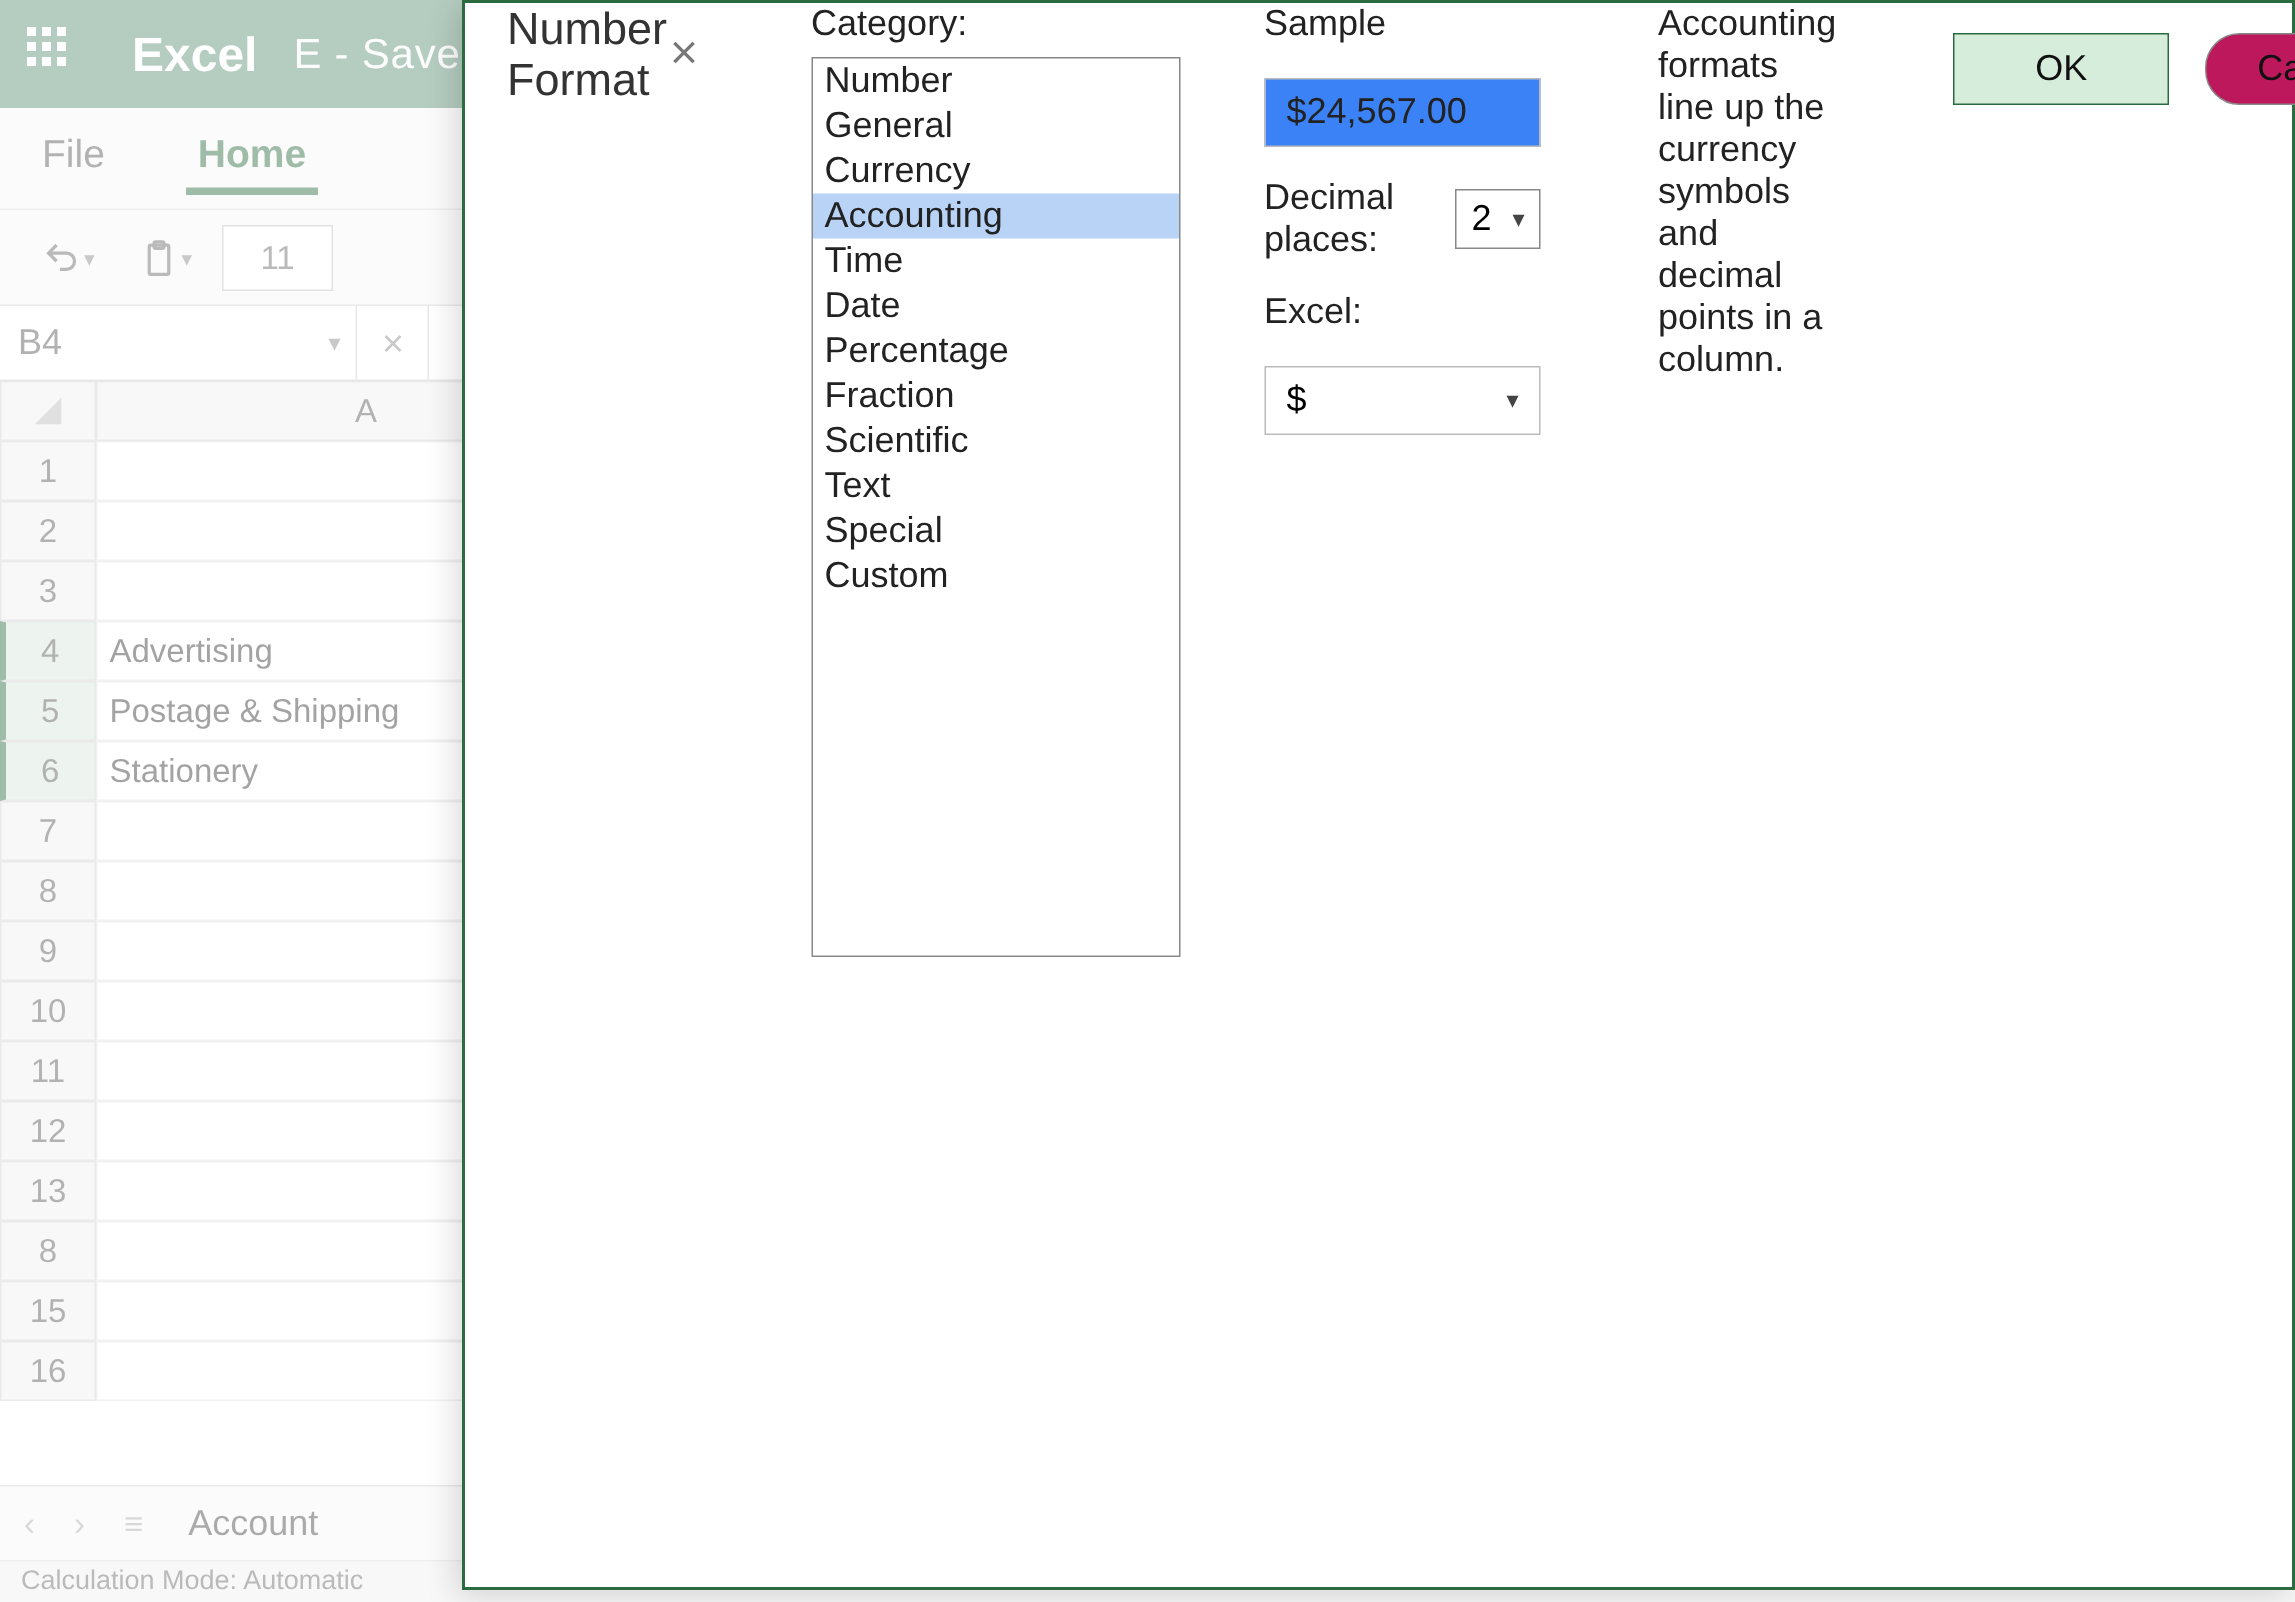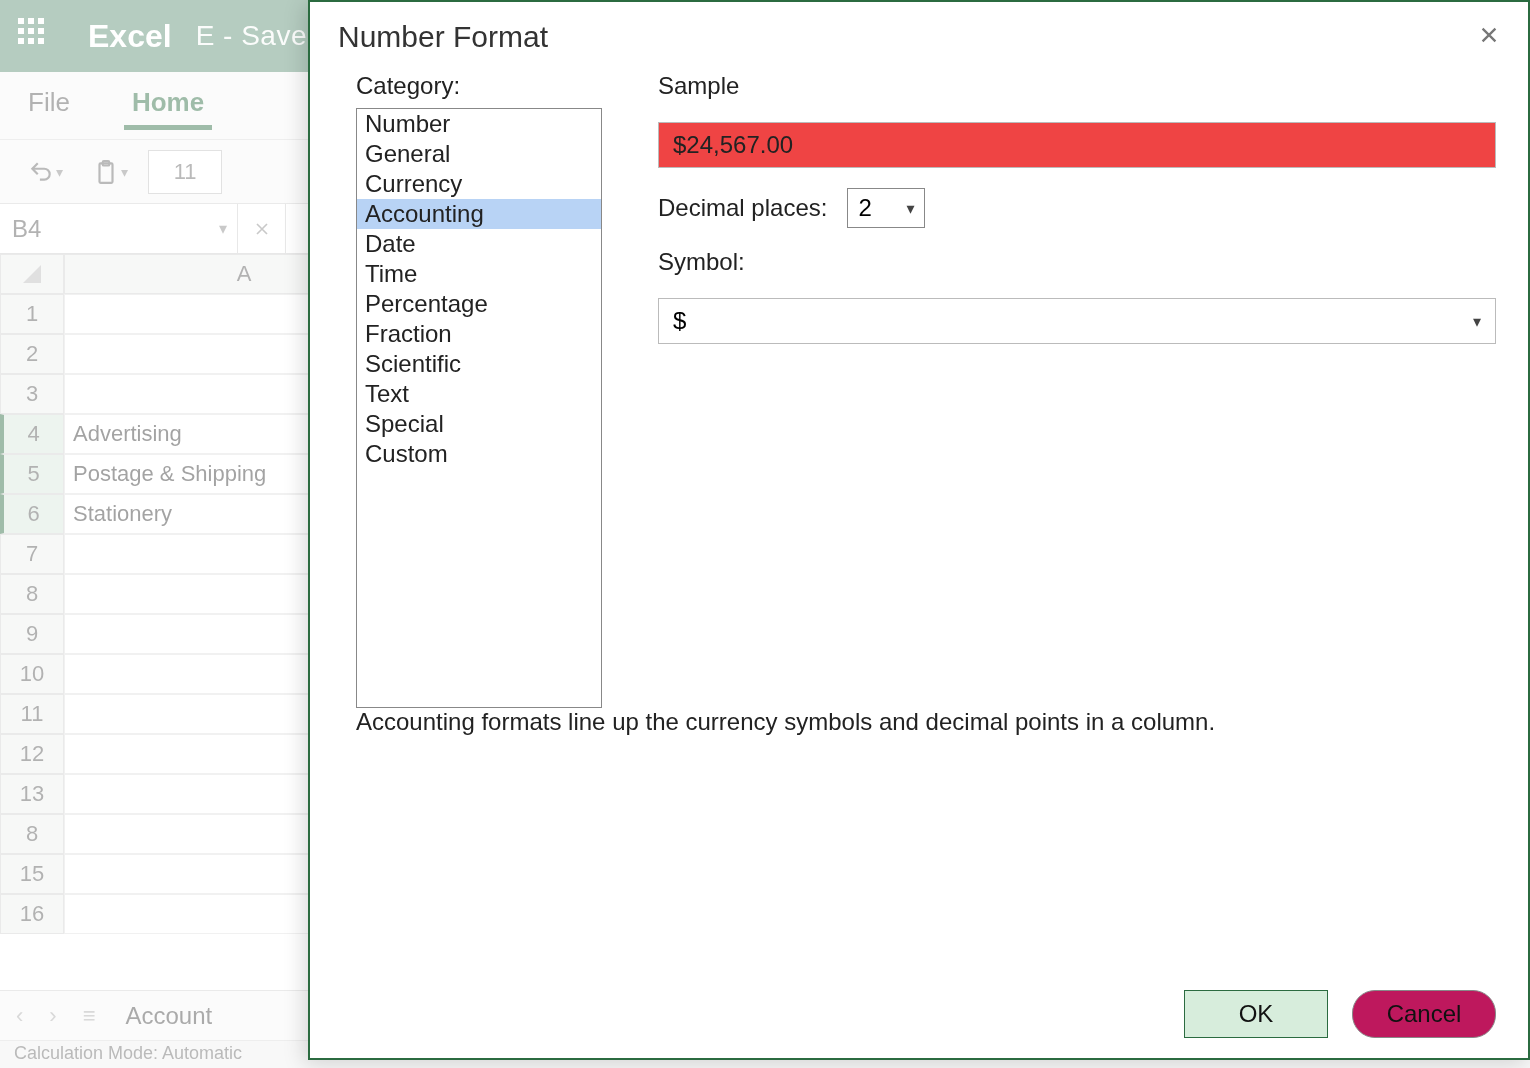--- a/index.html
+++ b/index.html
@@ -99,21 +99,21 @@
   .statusbar {
     height: 28px; background: #f0f0f0; border-top: 1px solid #d9d9d9;
     font-size: 18px; color: #666; padding: 2px 14px;
   }
 
   
   .dialog {
     position: absolute; left: 308px; top: 0; right: 0; bottom: 0;
     width: calc(1530px - 308px); height: 1060px;
     background: #fff; border: 2px solid #2b6b40;
-    display: flex; flex-direction: column;
+    display: flex; flex-direction: row;
     box-shadow: -4px 4px 20px rgba(0,0,0,0.15);
   }
   .dlg-header {
     height: 70px; display: flex; align-items: center; justify-content: space-between;
     padding: 0 28px;
   }
   .dlg-title { font-size: 30px; color: #333; }
   .dlg-close { font-size: 28px; color: #777; cursor: pointer; background:none; border:none; }
 
   .dlg-body {
@@ -125,21 +125,21 @@
     border: 1.5px solid #888; height: 600px; overflow-y: auto; font-size: 24px;
   }
   .cat-item {
     padding: 1px 8px; cursor: pointer; color: #222;
   }
   .cat-item.sel { background: #b8d3f5; }
 
   .right-col { flex: 1; display: flex; flex-direction: column; gap: 14px; }
   .sample-box {
     height: 46px; border: 1px solid #bbb; display: flex; align-items: center;
-    padding: 0 14px; font-size: 24px; color: #222; background: #ef4444;
+    padding: 0 14px; font-size: 24px; color: #222; background: #3b82f6;
   }
   .row { display: flex; align-items: center; gap: 20px; }
   .num-box {
     width: 78px; height: 40px; border: 1px solid #888; display: flex; align-items: center;
     padding: 0 10px; font-size: 24px; background:#fff; justify-content: space-between;
   }
   .sym-select {
     height: 46px; border: 1px solid #bbb; display: flex; align-items: center; justify-content: space-between;
     padding: 0 14px; font-size: 24px; background: #fff;
   }
@@ -297,22 +297,22 @@
   </div>
 
   <div class="dlg-body">
     <div class="cat-col">
       <div class="lbl">Category:</div>
       <div class="cat-list" id="cat-list">
           <div class="cat-item">Number</div>
           <div class="cat-item">General</div>
           <div class="cat-item">Currency</div>
           <div class="cat-item sel">Accounting</div>
+          <div class="cat-item">Time</div>
           <div class="cat-item">Date</div>
-          <div class="cat-item">Time</div>
           <div class="cat-item">Percentage</div>
           <div class="cat-item">Fraction</div>
           <div class="cat-item">Scientific</div>
           <div class="cat-item">Text</div>
           <div class="cat-item">Special</div>
           <div class="cat-item">Custom</div>
         </div>
     </div>
 
     <div class="right-col">
@@ -320,21 +320,21 @@
       <div class="sample-box">$24,567.00</div>
 
       <div class="row" style="margin-top:6px;">
         <div class="lbl" style="margin:0;">Decimal places:</div>
         <div class="num-box">
           <span>2</span>
           <span style="font-size:16px;color:#444;">▾</span>
         </div>
       </div>
 
-      <div class="lbl" style="margin-top:6px;">Symbol:</div>
+      <div class="lbl" style="margin-top:6px;">Excel:</div>
       <div class="sym-select">
         <span>$</span>
         <span style="font-size:16px;color:#444;">▾</span>
       </div>
 
       <div style="flex:1"></div>
     </div>
   </div>
 
   <div style="padding:0 46px 10px;">

